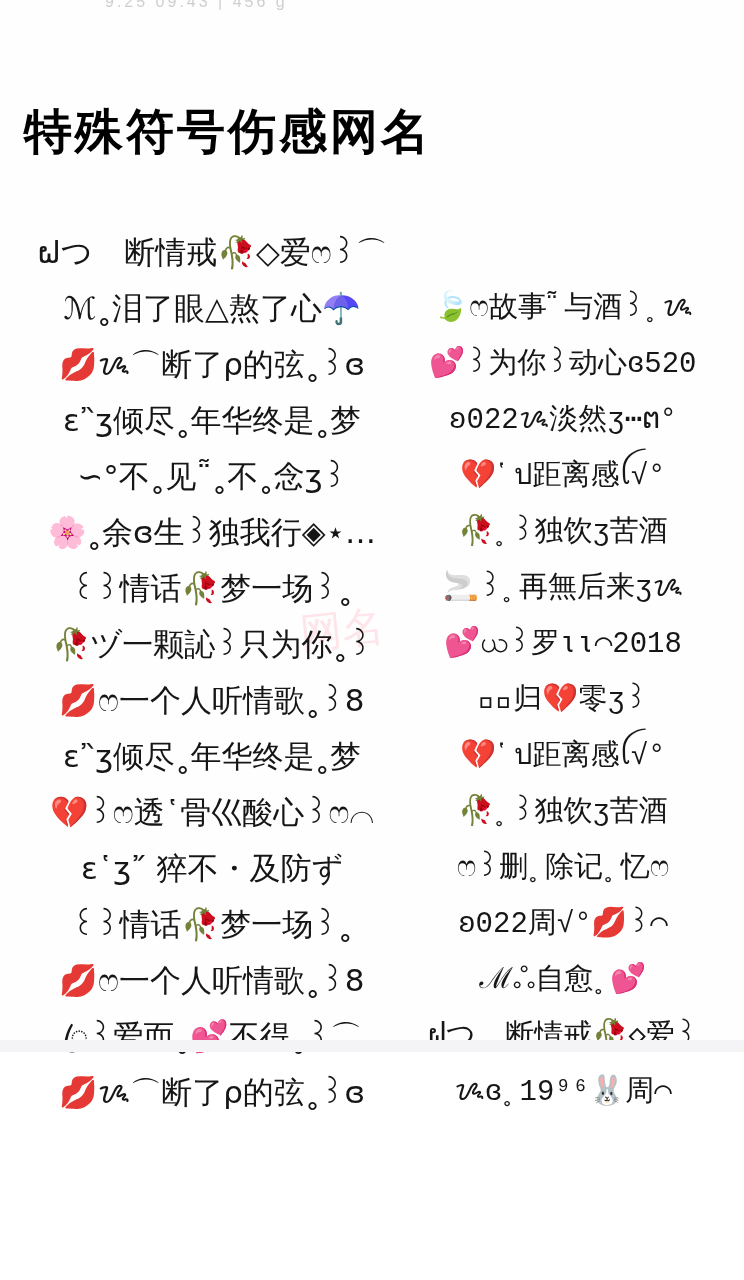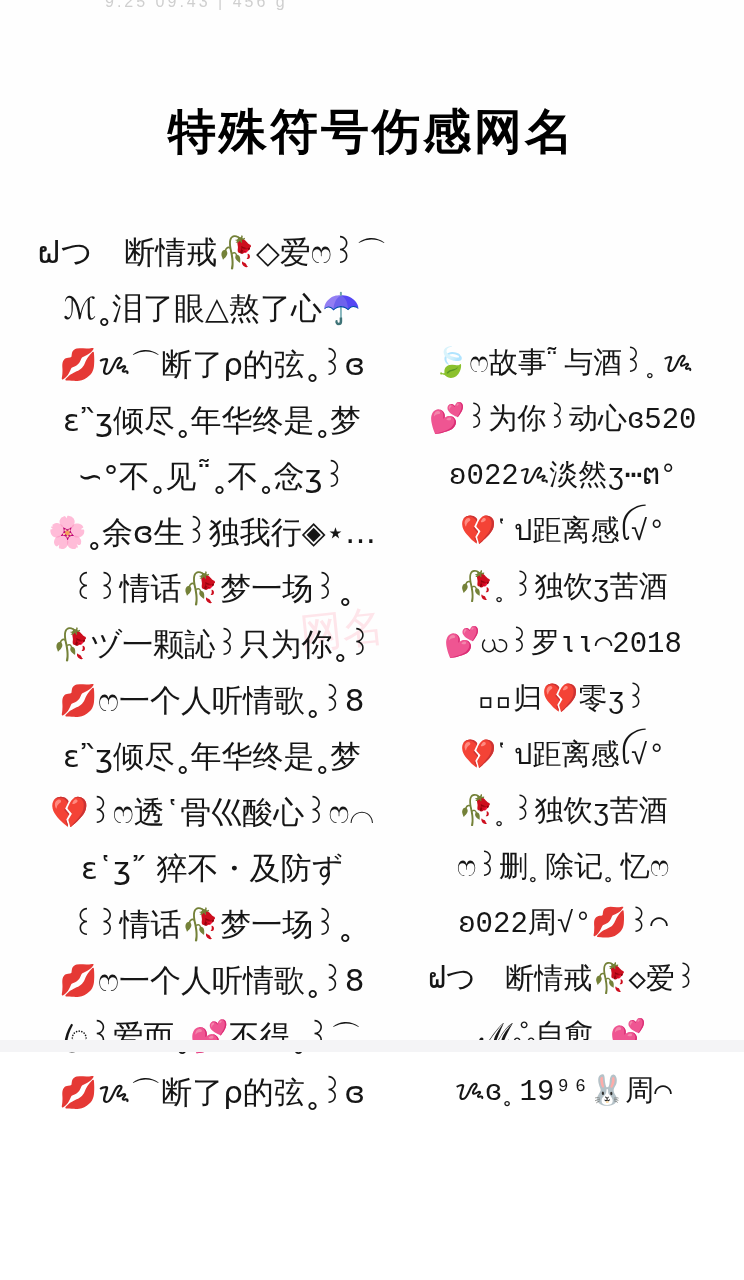--- a/index.html
+++ b/index.html
@@ -18,26 +18,26 @@
     position:absolute;
     top:-7px;left:105px;
     font-size:16px;
     color:#cfcfcf;
     letter-spacing:3px;
     font-family:"Liberation Sans", sans-serif;
   }
   .title{
     position:absolute;
     top:68px;left:0;right:0;
-    text-align:center;
     font-size:48px;
     font-weight:900;
     color:#000;
     letter-spacing:3px;
     font-family:"Liberation Sans","DejaVu Sans",sans-serif;
+    padding-left:24px;
   }
   .grid{
     position:absolute;
     top:172px;left:26px;right:16px;
     height:948px;
     display:grid;
     grid-template-columns:53% 47%;
   }
   .col{
     display:flex;
@@ -99,27 +99,28 @@
       <div class="item">💋ෆ一个人听情歌˳꒱8</div>
       <div class="item">ꦿ꒱爱而˳💕不得˳꒱⌒</div>
       <div class="item">💋ᝰ⌒断了ρ的弦˳꒱ɞ</div>
     </div>
     <div class="col col-right">
       <div class="item">🍃ෆ故事῁与酒꒱˳ᝰ</div>
       <div class="item">💕꒱为你꒱动心ɞ520</div>
       <div class="item">ʚ022ᝰ淡然ʒ⋯ຕ°</div>
       <div class="item">💔῾ป距离感ꪶ√°</div>
       <div class="item">🥀˳꒱独饮ʒ苦酒</div>
+      <div class="item">🚬꒱˳再無后来ʒᝰ</div>
       <div class="item">💕ယ꒱罗ɩɩ⌒2018</div>
       <div class="item">ℳꦿ归💔零ʒ꒱</div>
       <div class="item">💔῾ป距离感ꪶ√°</div>
       <div class="item">🥀˳꒱独饮ʒ苦酒</div>
       <div class="item">ෆ꒱删˳除记˳忆ෆ</div>
       <div class="item">ʚ022周√°💋꒱⌒</div>
+      <div class="item">ℳஃ自愈˳💕</div>
       <div class="item">ຝつ゚断情戒🥀◇爱꒱</div>
-      <div class="item">ℳஃ自愈˳💕</div>
       <div class="item">ᝰɞ˳19⁹⁶🐰周⌒</div>
     </div>
   </div>
 
   <div class="bottom-strip"></div>
 
 </div>
 
 </body></html>

